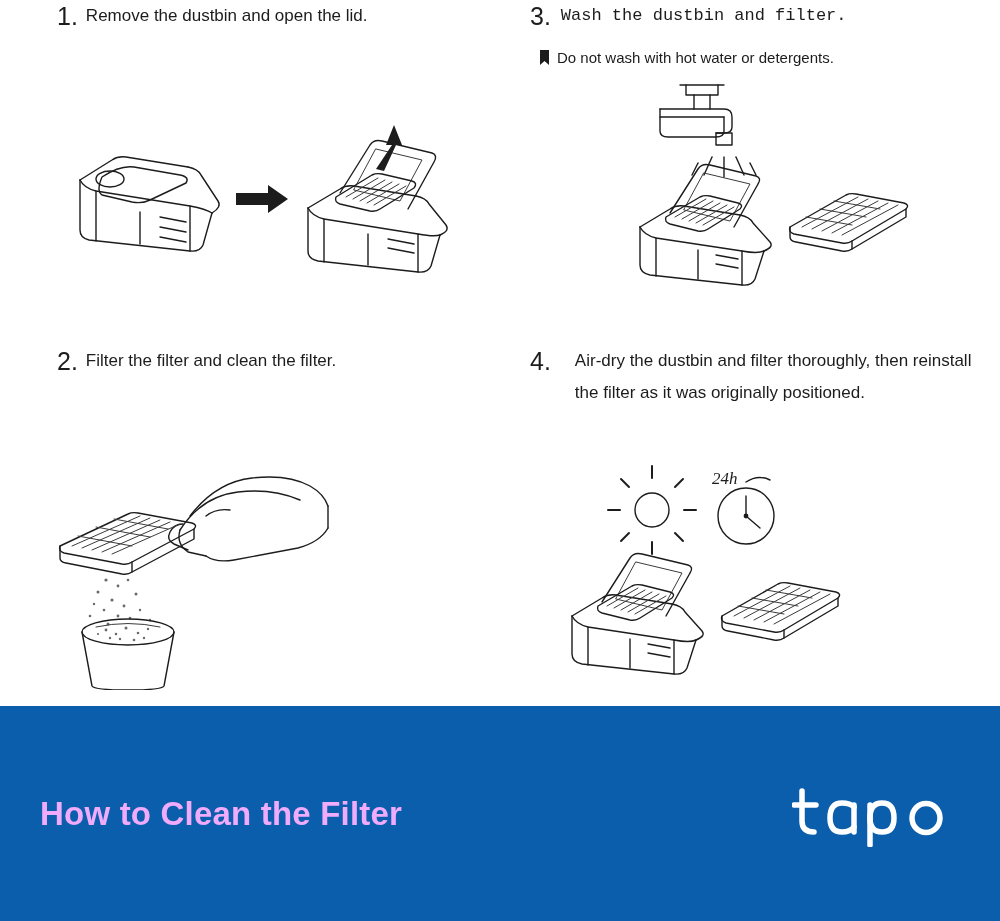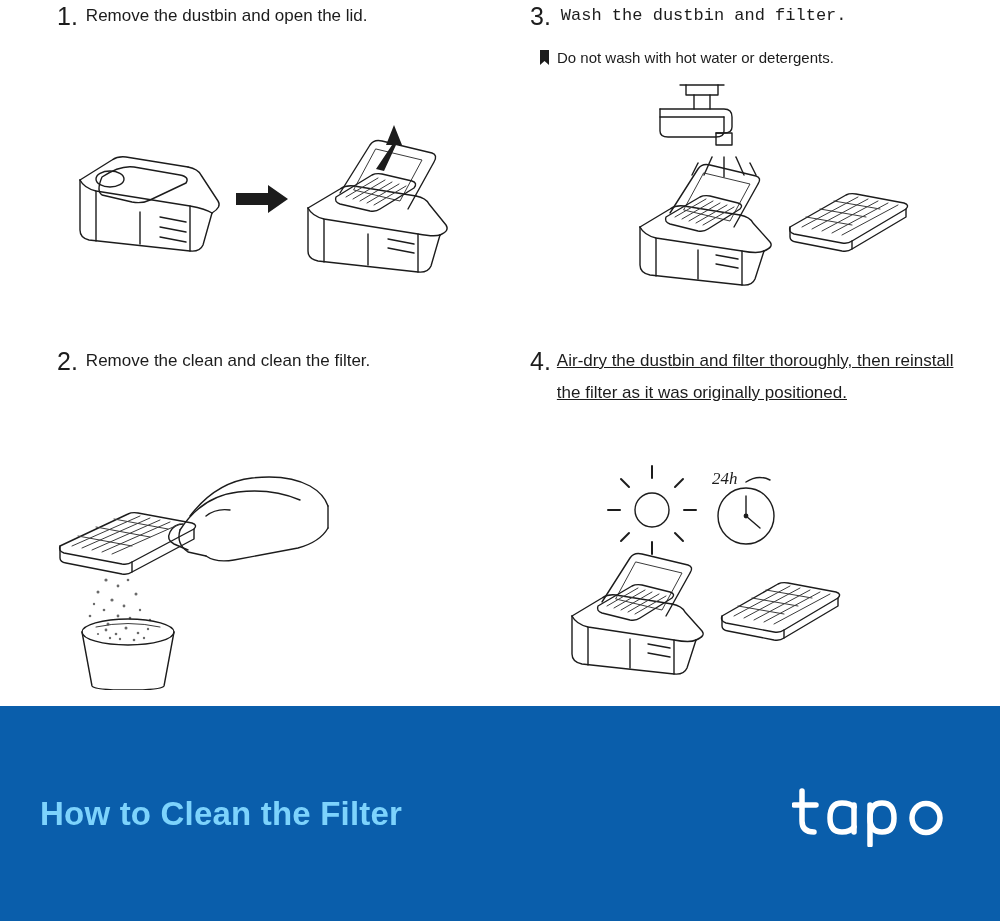--- a/index.html
+++ b/index.html
@@ -89,21 +89,21 @@
     position: absolute;
     left: 0; top: 706px;
     width: 1000px; height: 215px;
     background: #0a5eab;
     display: flex;
     align-items: center;
     justify-content: space-between;
     padding: 0 40px 0 40px;
   }
   #footer-title {
-    color: #7dd3fc;
+    color: #f0abfc;
     font-size: 33px;
     font-weight: 700;
     letter-spacing: 0.2px;
     text-align: center;
   }
   #brand-logo {
     margin-right: 8px;
     margin-top: 4px;
   }
 
@@ -242,21 +242,21 @@
             <path class="ln-thin" d="M200 134 L246 142"></path>
             <path class="ln-thin" d="M214 126 L260 134"></path>
           </g>
         </svg>
       </div>
     </div>
 
     <div class="cell" id="cell-3">
       <div class="step-head">
         <span class="step-num">2.</span>
-        <span class="step-text">Remove the clean and clean the filter.</span>
+        <span class="step-text">Filter the filter and clean the filter.</span>
       </div>
       <div class="art">
         <svg width="400" height="270" viewBox="0 0 400 270">
 
           <g>
             <path class="ln" d="M170 96 Q196 62 232 58 Q268 54 290 66 Q304 74 308 86"></path>
             <path class="ln" d="M308 86 L308 108"></path>
             <path class="ln" d="M160 110 Q182 76 218 72 Q252 68 280 80"></path>
             <path class="ln" d="M308 108 Q300 122 278 128 L214 140 Q196 143 186 136"></path>
             <path class="ln" d="M160 110 Q156 124 168 132 L186 136"></path>
@@ -314,21 +314,21 @@
                 <circle cx="78" cy="214" r="1.1"></circle>
             </g>
           </g>
         </svg>
       </div>
     </div>
 
     <div class="cell" id="cell-4">
       <div class="step-head">
         <span class="step-num">4.</span>
-        <span class="step-text" style="margin-left:6px;text-decoration:underline;">Air-dry the dustbin and filter thoroughly, then reinstall the filter as it was originally positioned.</span>
+        <span class="step-text" style="margin-left:24px;">Air-dry the dustbin and filter thoroughly, then reinstall the filter as it was originally positioned.</span>
       </div>
       <div class="art">
         <svg width="400" height="220" viewBox="0 0 400 220">
 
           <g>
             <circle class="ln" cx="92" cy="52" r="17"></circle>
             <path class="ln-fat" d="M92 20 L92 8"></path>
             <path class="ln-fat" d="M92 96 L92 84"></path>
             <path class="ln-fat" d="M124 52 L136 52"></path>
             <path class="ln-fat" d="M48 52 L60 52"></path>

